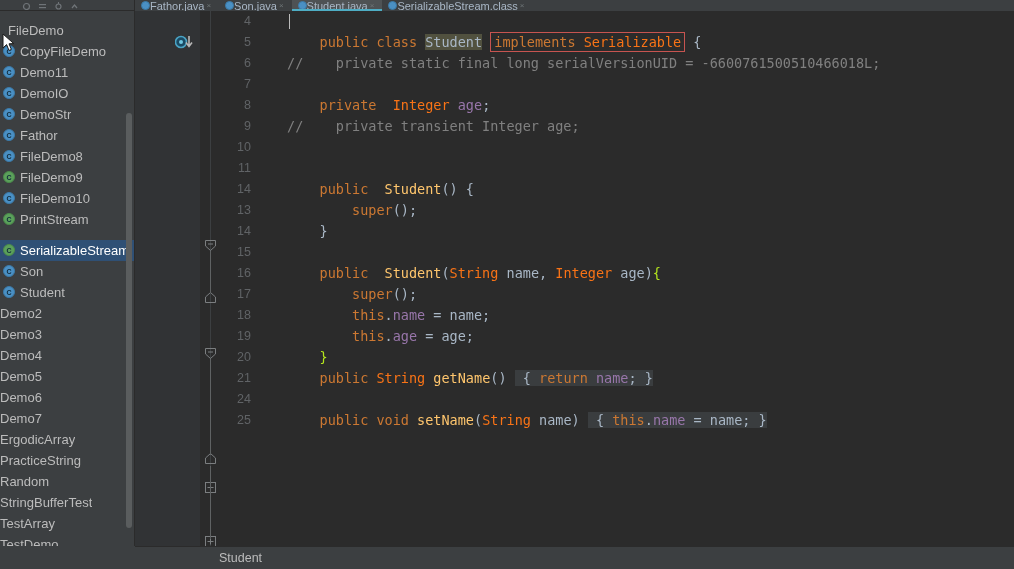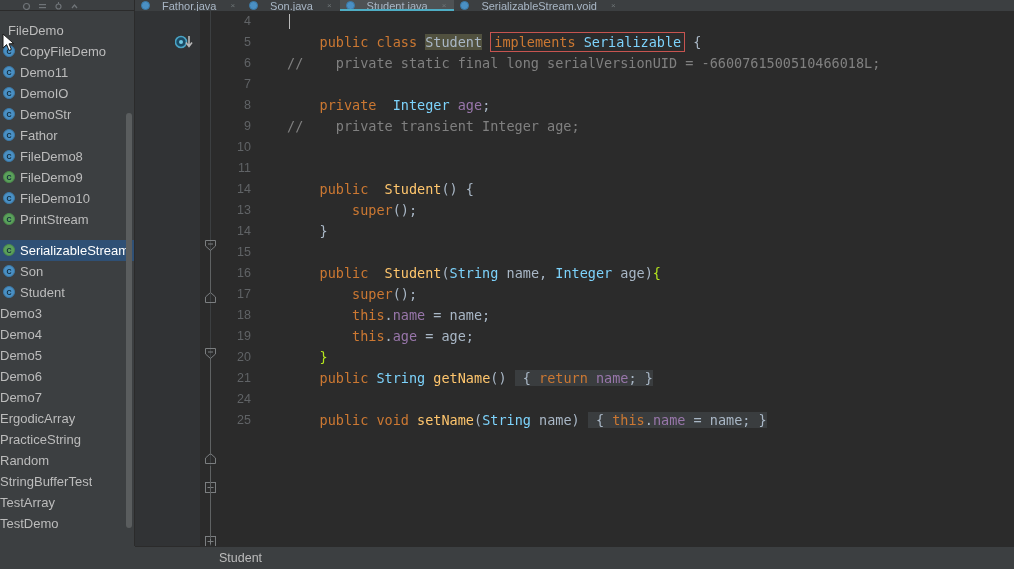--- a/index.html
+++ b/index.html
@@ -62,21 +62,21 @@
   .side-divider{
     position:absolute;left:134px;top:0px;width:1px;height:569px;background:#2b2b2b;
   }
 
   
   .tabbar{
     position:absolute;left:135px;top:0;width:879px;height:11px;
     background:#3c3f41;overflow:hidden;display:flex;align-items:flex-end;
   }
   .tab{
-    position:relative;height:11px;display:flex;align-items:center;gap:12px;
+    position:relative;height:11px;display:flex;align-items:center;gap:0;
     padding:0 8px 0 6px;font-size:11px;color:#a9b7c6;white-space:nowrap;
     box-sizing:border-box;overflow:hidden;
   }
   .tab .tabico{
     width:9px;height:9px;border-radius:50%;background:#4a90c4;
     border:1px solid #3b7aa8;flex:none;box-sizing:border-box;
   }
   .tab .tabclose{color:#6e7577;font-size:8px;margin-left:2px;}
   .tab.active{background:#4e5254;}
   .tab.active:after{
@@ -101,21 +101,21 @@
   }
   .row{position:relative;height:21px;line-height:21px;white-space:pre;}
   .ln{
     position:absolute;left:0;width:40px;text-align:right;
     color:#606366;font-family:"Liberation Sans",sans-serif;font-size:12.5px;
   }
   .code{position:absolute;left:76px;white-space:pre;}
 
   
   .kw{color:#cc7832;}
-  .typ{color:#7dd3fc;}
+  .typ{color:#f97316;}
   .cls{color:#ffc66d;}
   .fld{color:#9876aa;}
   .pln{color:#a9b7c6;}
   .cmt{color:#808080;}
   .brace-g{color:#b5e61d;}
   .ident-hl{background:#51513f;color:#a9b7c6;}
   .fold-hl{background:#3a3d3f;}
   .underline-wavy{text-decoration-style:dotted;text-decoration-color:#6e6e6e;}
 
   
@@ -255,20 +255,23 @@
           </span>
           <span class="lbl">Son</span>
         </div>
         <div class="tree-item">
           <span class="ico">
             <span class="cls-ico">C</span>
           </span>
           <span class="lbl">Student</span>
         </div>
         <div class="tree-item noicon">
+          <span class="lbl">Demo2</span>
+        </div>
+        <div class="tree-item noicon">
           <span class="lbl">Demo3</span>
         </div>
         <div class="tree-item noicon">
           <span class="lbl">Demo4</span>
         </div>
         <div class="tree-item noicon">
           <span class="lbl">Demo5</span>
         </div>
         <div class="tree-item noicon">
           <span class="lbl">Demo6</span>
@@ -311,21 +314,21 @@
         <span>Son.java</span>
         <span class="tabclose">×</span>
       </div>
       <div class="tab active">
         <span class="tabico"></span>
         <span>Student.java</span>
         <span class="tabclose">×</span>
       </div>
       <div class="tab">
         <span class="tabico"></span>
-        <span>SerializableStream.void</span>
+        <span>SerializableStream.class</span>
         <span class="tabclose">×</span>
       </div>
     </div>
 
   <div class="editor">
     <div class="gutter"></div>
     <div class="gutter-sep"></div>
 
     <div class="g-impl" style="top:24px;">
       <svg width="24" height="15" viewBox="0 0 24 15">

